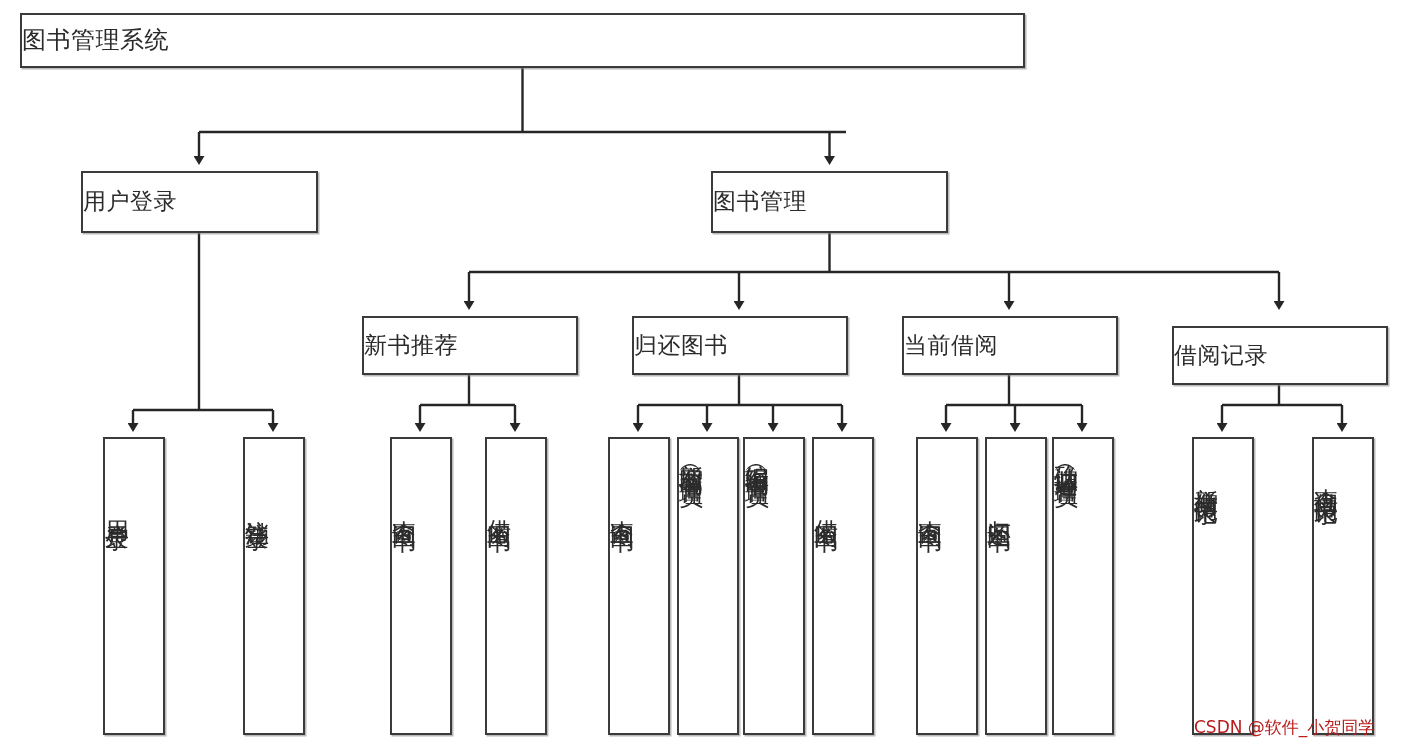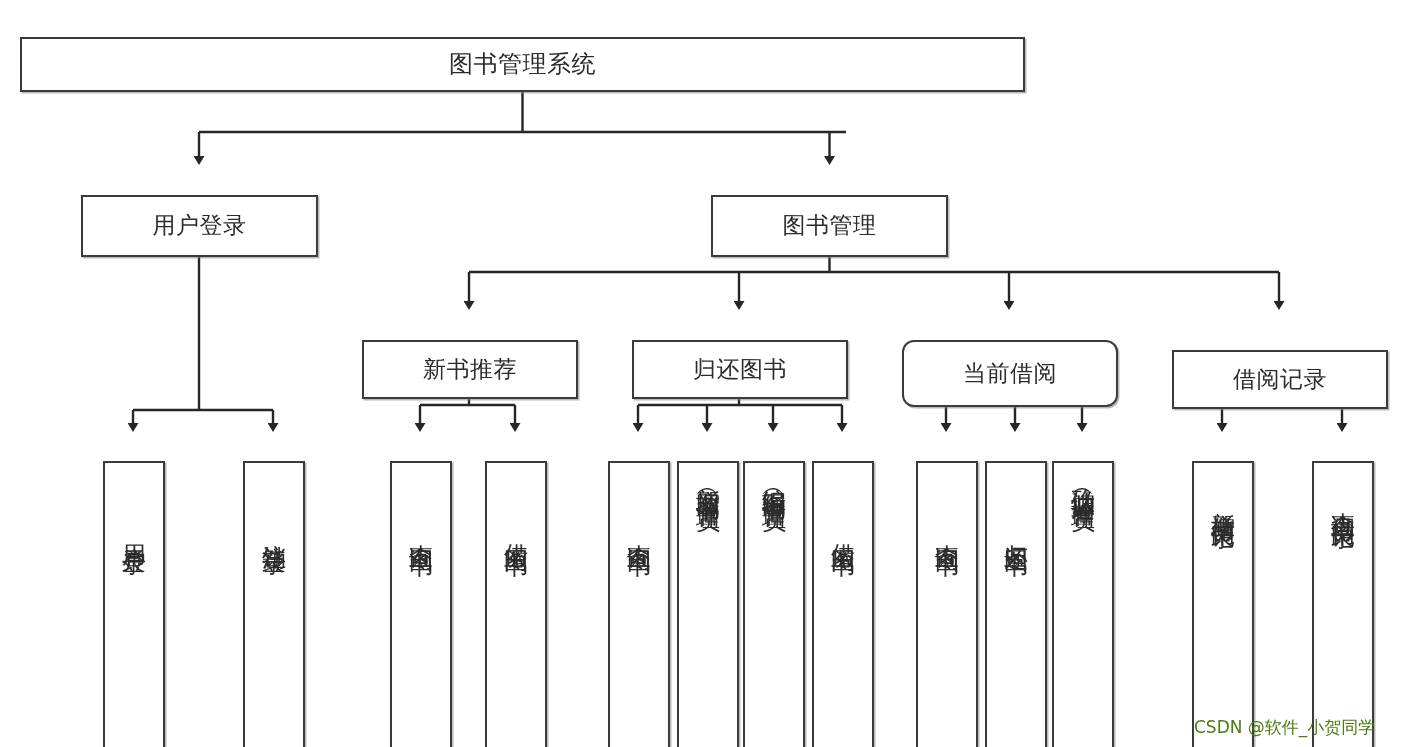--- a/index.html
+++ b/index.html
@@ -26,24 +26,23 @@
     height: 747px;
     pointer-events: none;
   }
   .node {
     position: absolute;
     box-sizing: border-box;
     background: #ffffff;
     border: 2px solid #3b3b3b;
     display: flex;
     align-items: center;
-    justify-content: center;
+    justify-content: flex-start;
     color: #2b2b2b;
     box-shadow: 1.5px 1.5px 0 rgba(130,130,130,0.55);
-    margin-top: 24px;
   }
   .node .label {
     display: block;
     text-align: center;
     line-height: 1.18;
     white-space: nowrap;
   }
   
   .node.h .label {
     font-size: 23px;
@@ -60,21 +59,21 @@
   .node.v .label {
     writing-mode: vertical-rl;
     text-orientation: upright;
     font-size: 24px;
     line-height: 1.0;
     letter-spacing: 3px;
     white-space: nowrap;
   }
   .watermark {
     position: absolute;
-    color: #4d7c0f;
+    color: #b91c1c;
     font-size: 17px;
     white-space: nowrap;
     font-family: "DejaVu Sans", "Liberation Sans", sans-serif;
   }
 </style>
 </head>
 <body>
 
 <div id="canvas">
 
@@ -138,21 +137,21 @@
   <div class="node h" style="left:711px; top:171px; width:237px; height:62px;">
     <span class="label">图书管理</span>
   </div>
 
   <div class="node h" style="left:362px; top:316px; width:216px; height:59px;">
     <span class="label">新书推荐</span>
   </div>
   <div class="node h" style="left:632px; top:316px; width:216px; height:59px;">
     <span class="label">归还图书</span>
   </div>
-  <div class="node h" style="left:902px; top:316px; width:216px; height:67px;border-radius:12px;">
+  <div class="node h" style="left:902px; top:316px; width:216px; height:59px;">
     <span class="label">当前借阅</span>
   </div>
   <div class="node h" style="left:1172px; top:326px; width:216px; height:59px;">
     <span class="label">借阅记录</span>
   </div>
 
   <div class="node v" style="left:103px; top:437px; width:62px; height:298px; padding-top:62px;">
     <span class="label">用户登录</span>
   </div>
   <div class="node v" style="left:243px; top:437px; width:62px; height:298px; padding-top:62px;">

